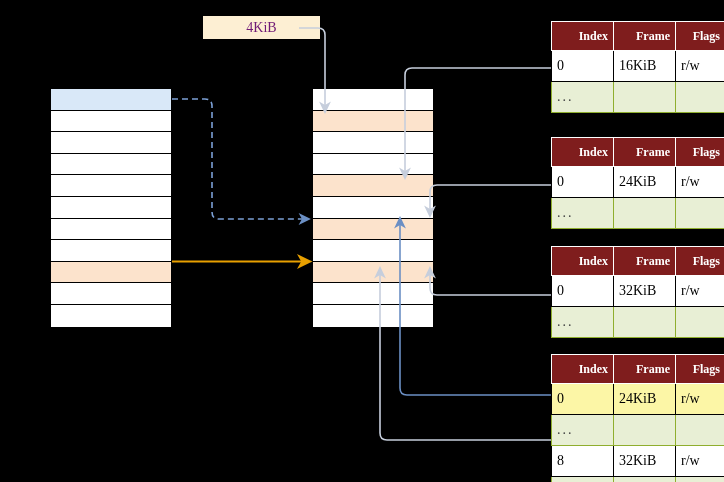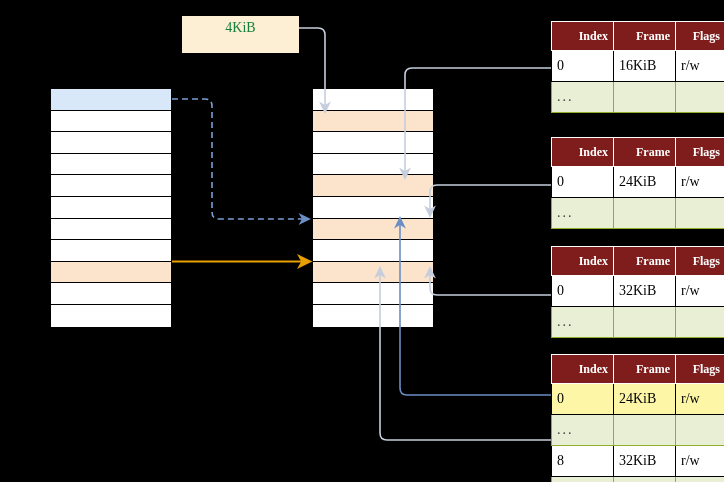--- a/index.html
+++ b/index.html
@@ -16,25 +16,26 @@
     overflow: hidden;
   }
 
   
   .abs { position: absolute; box-sizing: border-box; }
 
   
   .kib-label {
     background: #FDEFD3;
     border: 1px solid #FDEFD3;
-    color: #15803d;
+    color: #701a75;
     font-size: 14px;
     text-align: center;
     line-height: 22px;
-    height: 37px;
+    height: 23px;
+    margin-left: 21px;
   }
 
   
   .col-frame {
     border: 1.6px solid #000000;
     background: #FFFFFF;
   }
   .col-row {
     position: absolute;
     left: 0;

